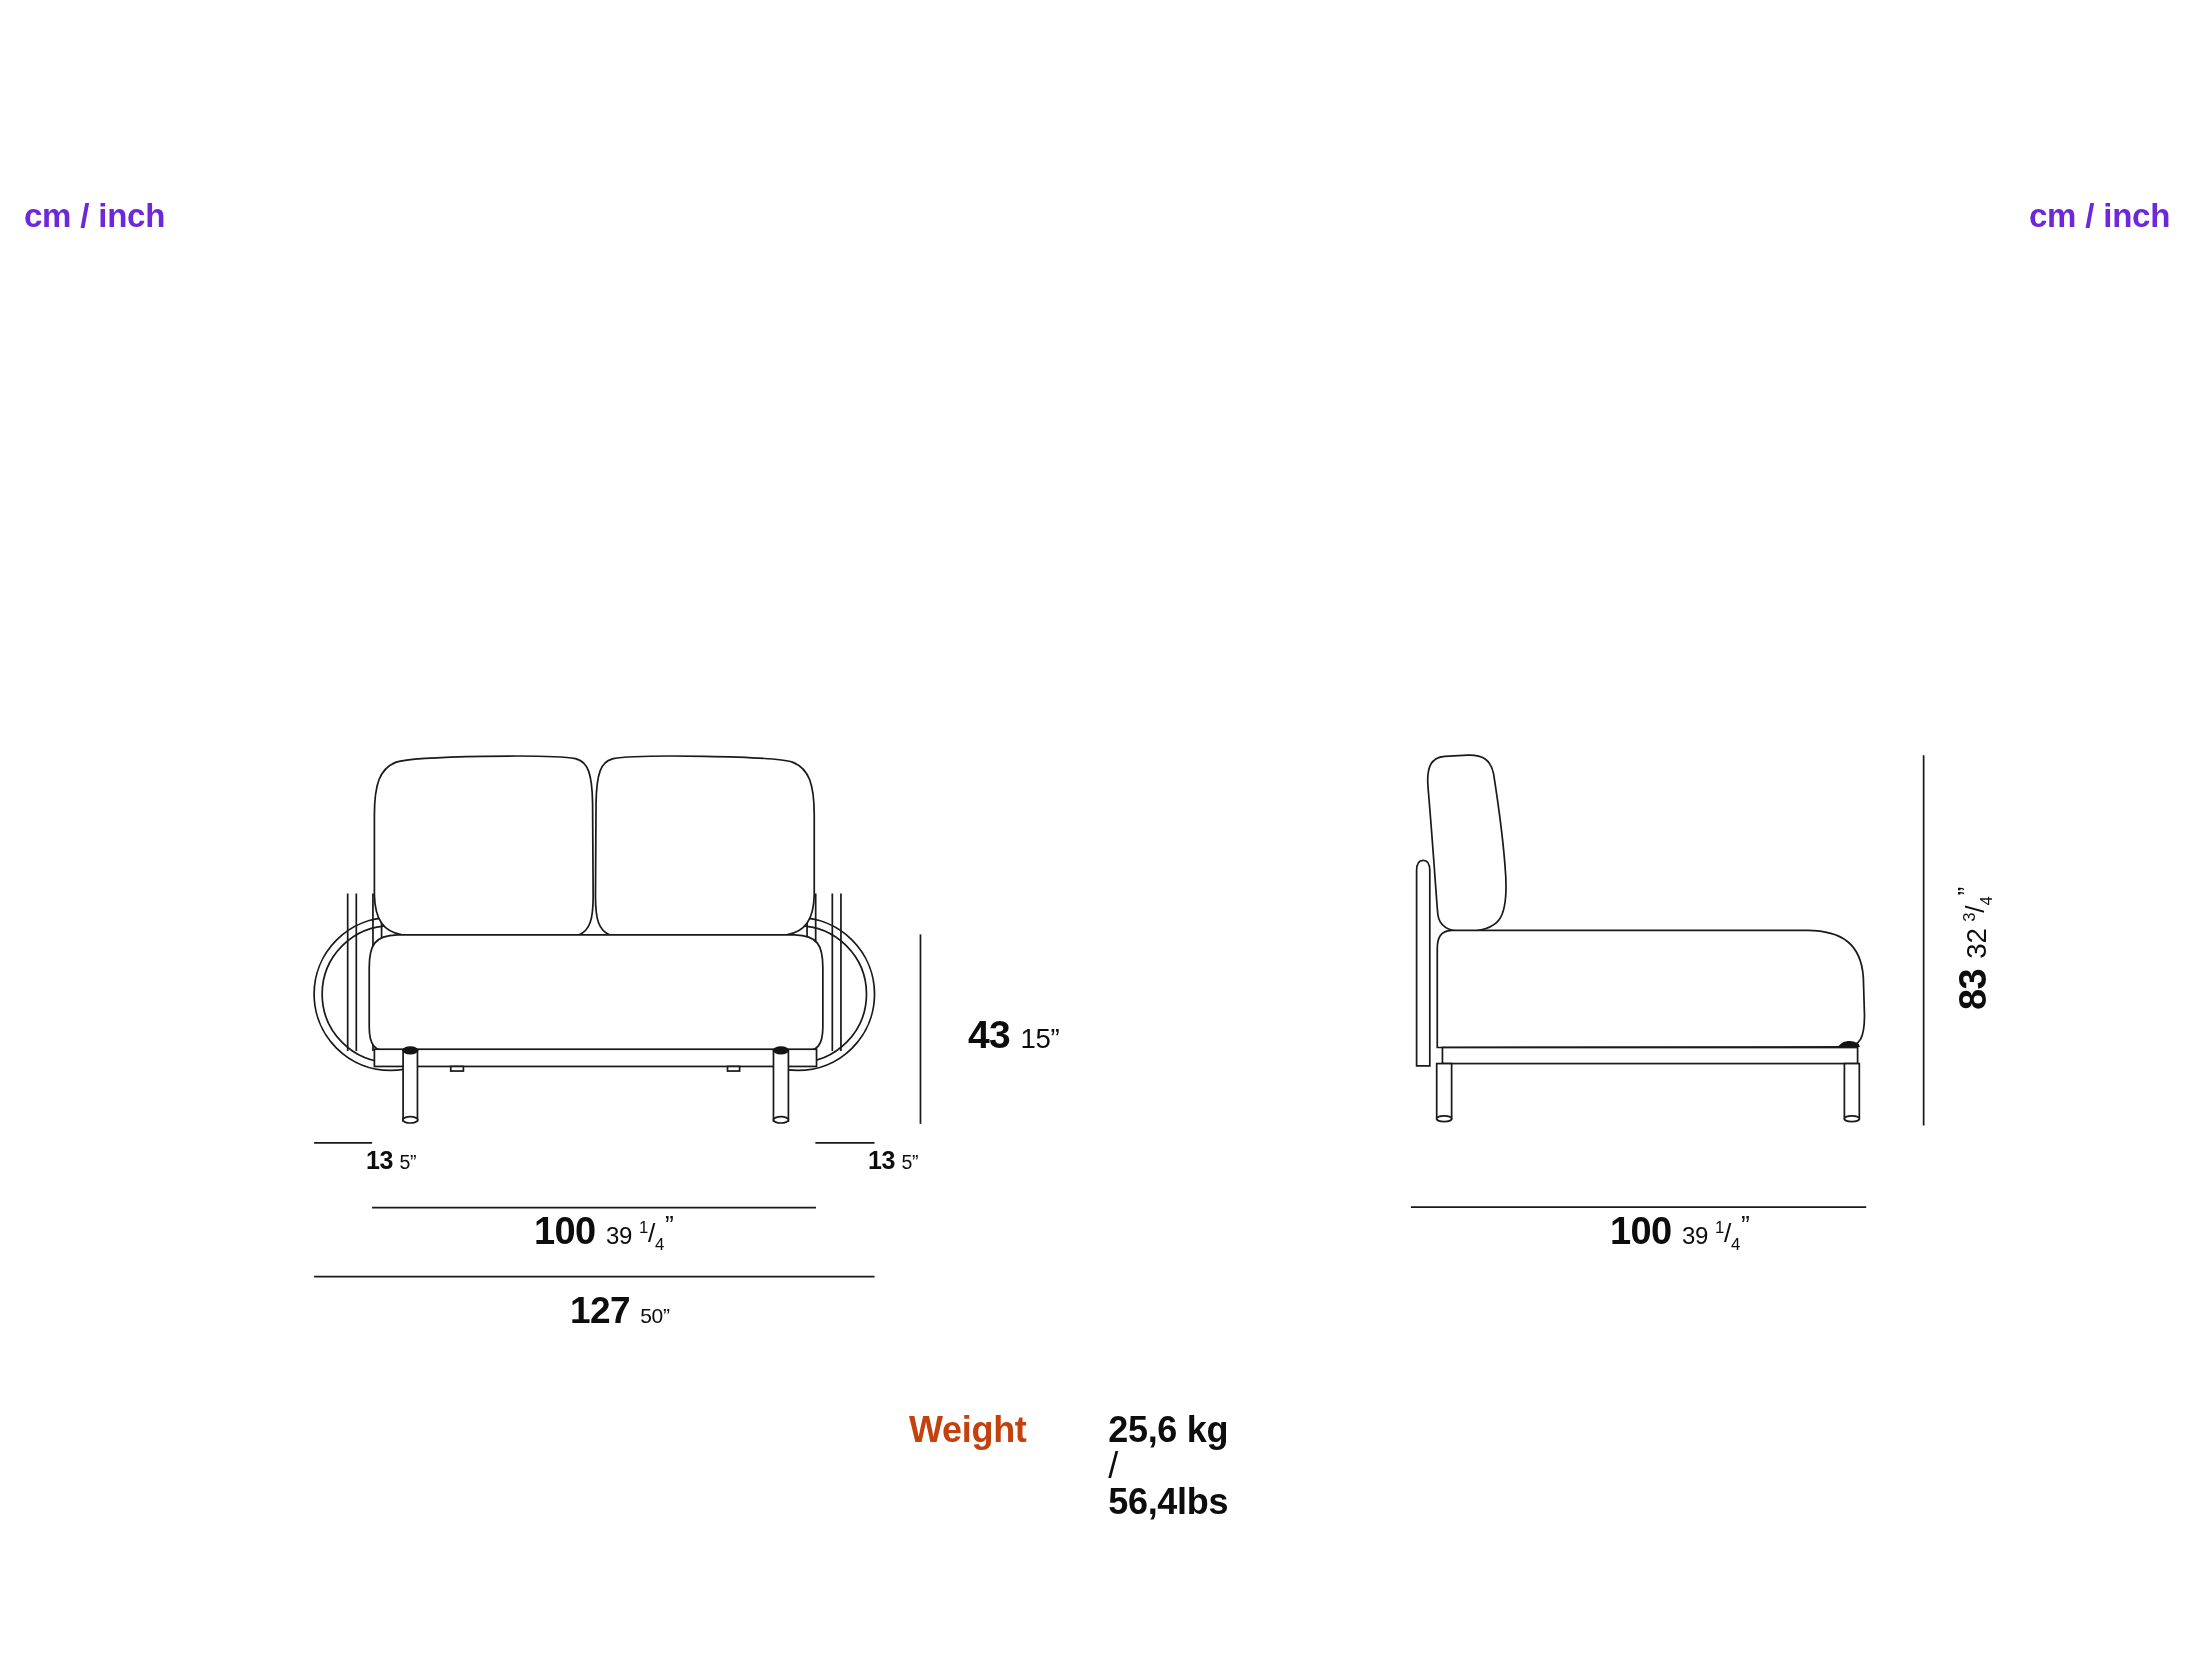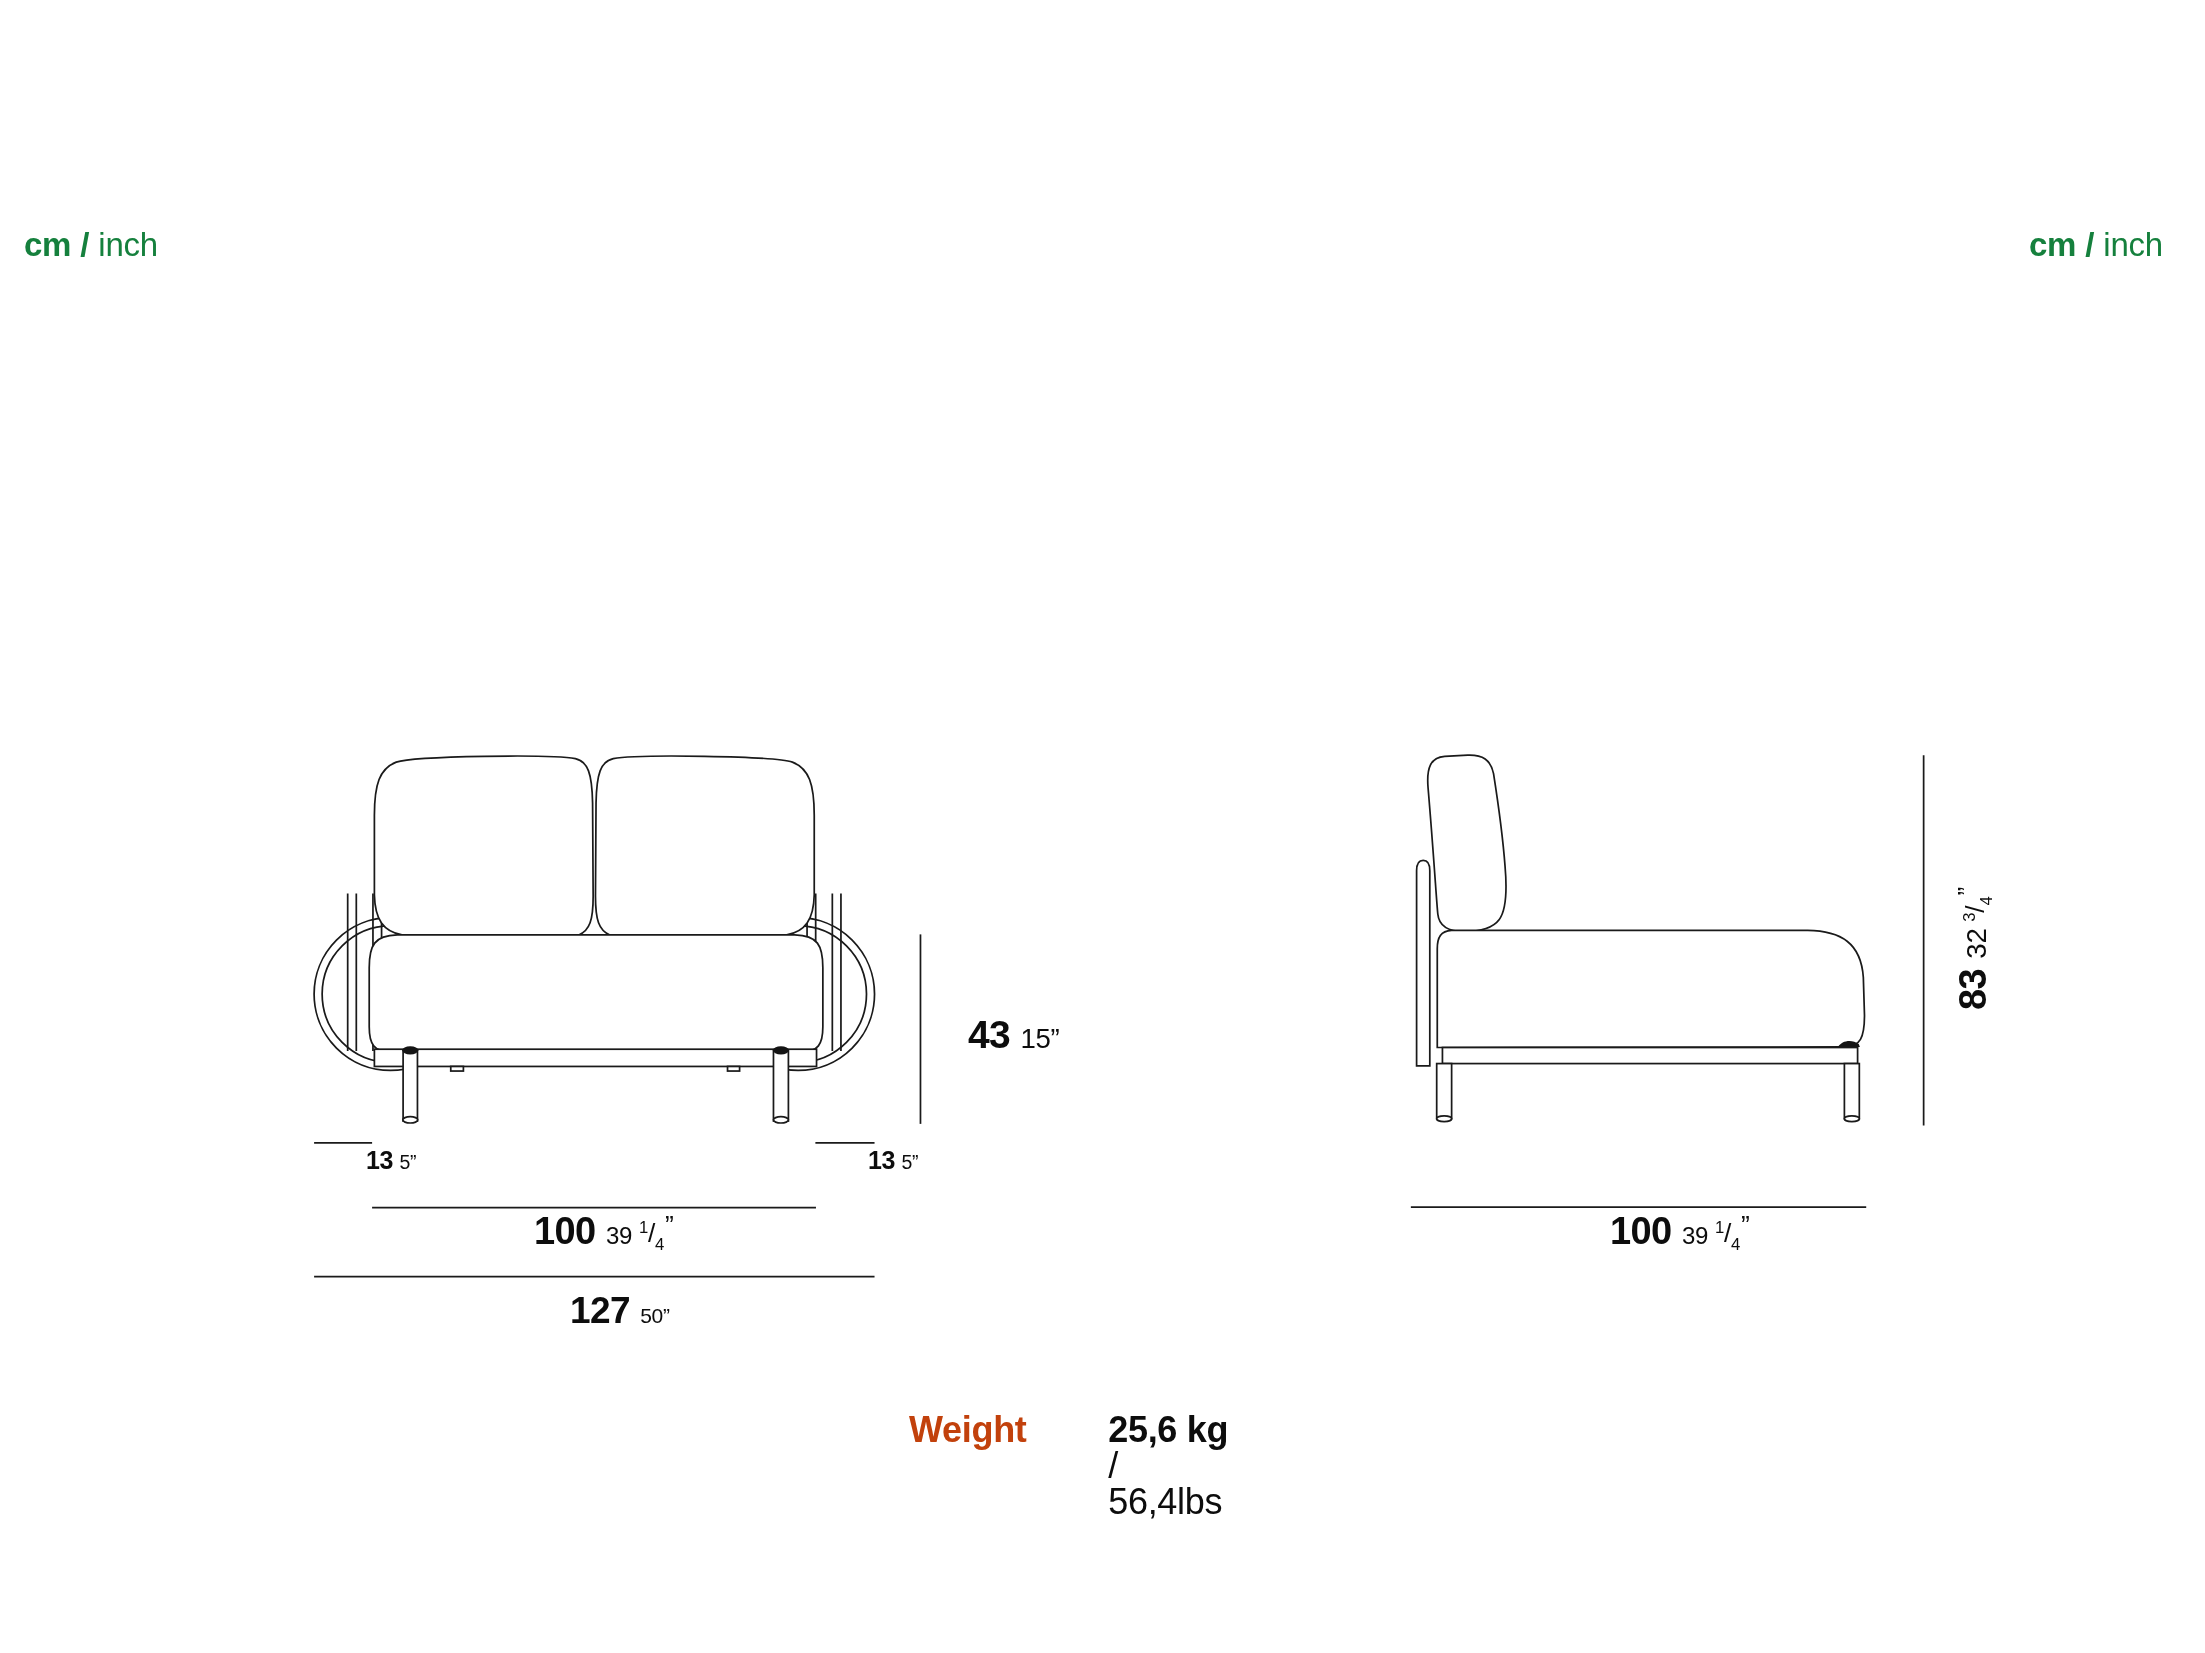--- a/index.html
+++ b/index.html
@@ -1,23 +1,23 @@
 <!DOCTYPE html>
 <html style="font-size:9.2px"><head>
 <meta charset="utf-8">
 <style>
   html,body{margin:0;padding:0;background:#ffffff;}
   body{font-family:"Liberation Sans",sans-serif;color:#0d0d0d;}
   #canvas{position:relative;width:2205px;height:1654px;background:#ffffff;overflow:hidden;}
   #canvas > svg{position:absolute;left:0;top:0;}
   .label{position:absolute;display:flex;align-items:baseline;line-height:1;white-space:nowrap;letter-spacing:-0.3px;}
   .b{font-weight:700;}
-  .r{font-weight:400;}
+  .r{font-weight:700;}
   
-  .unit{font-size:33px;color:#15803d;margin-top:29px;}
+  .unit{font-size:33px;color:#6d28d9;}
   .unit .sep{margin:0 9.2px;font-weight:700;}
   
   .num-xl{font-size:38px;font-weight:700;letter-spacing:-0.6px;}
   .in-lg{font-size:21px;font-weight:400;margin-left:10.3px;}
   .num-md{font-size:25px;font-weight:700;margin-left:48px;}
   .in-md{font-size:19.5px;font-weight:400;margin-left:6.3px;}
   
   .fwhole{font-size:24px;font-weight:400;margin-left:10.3px;}
   .frac{margin-left:6.9px;}
   .fnum{font-size:16.7px;position:relative;top:-11.5px;}

